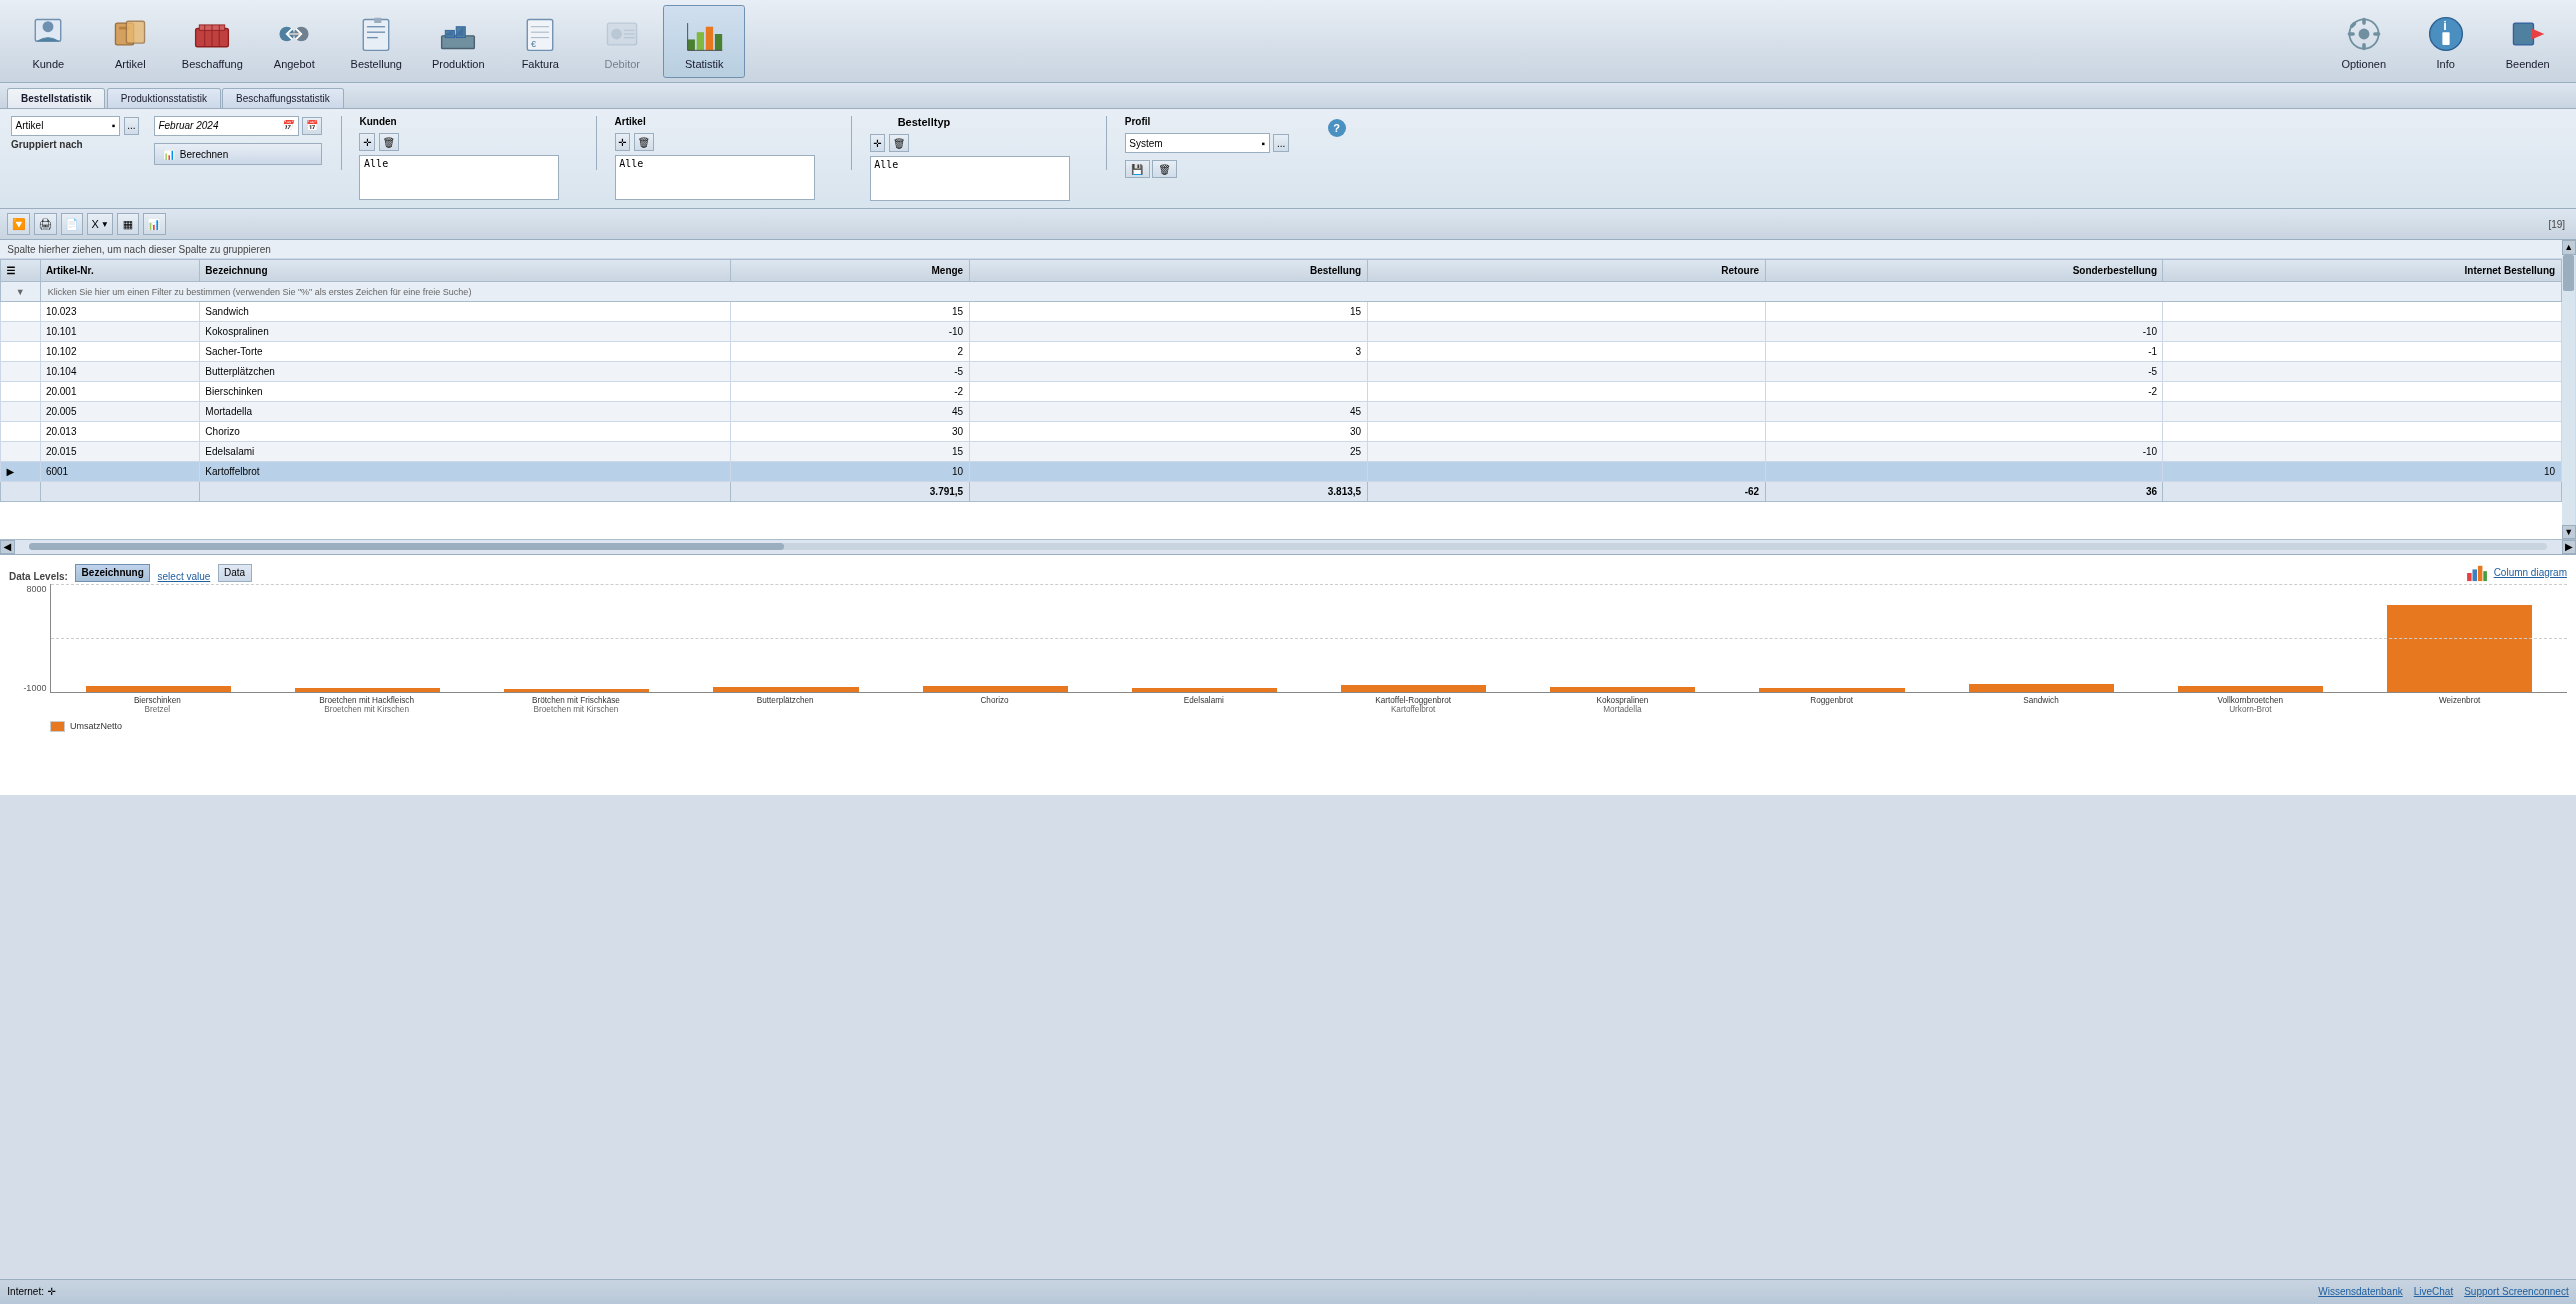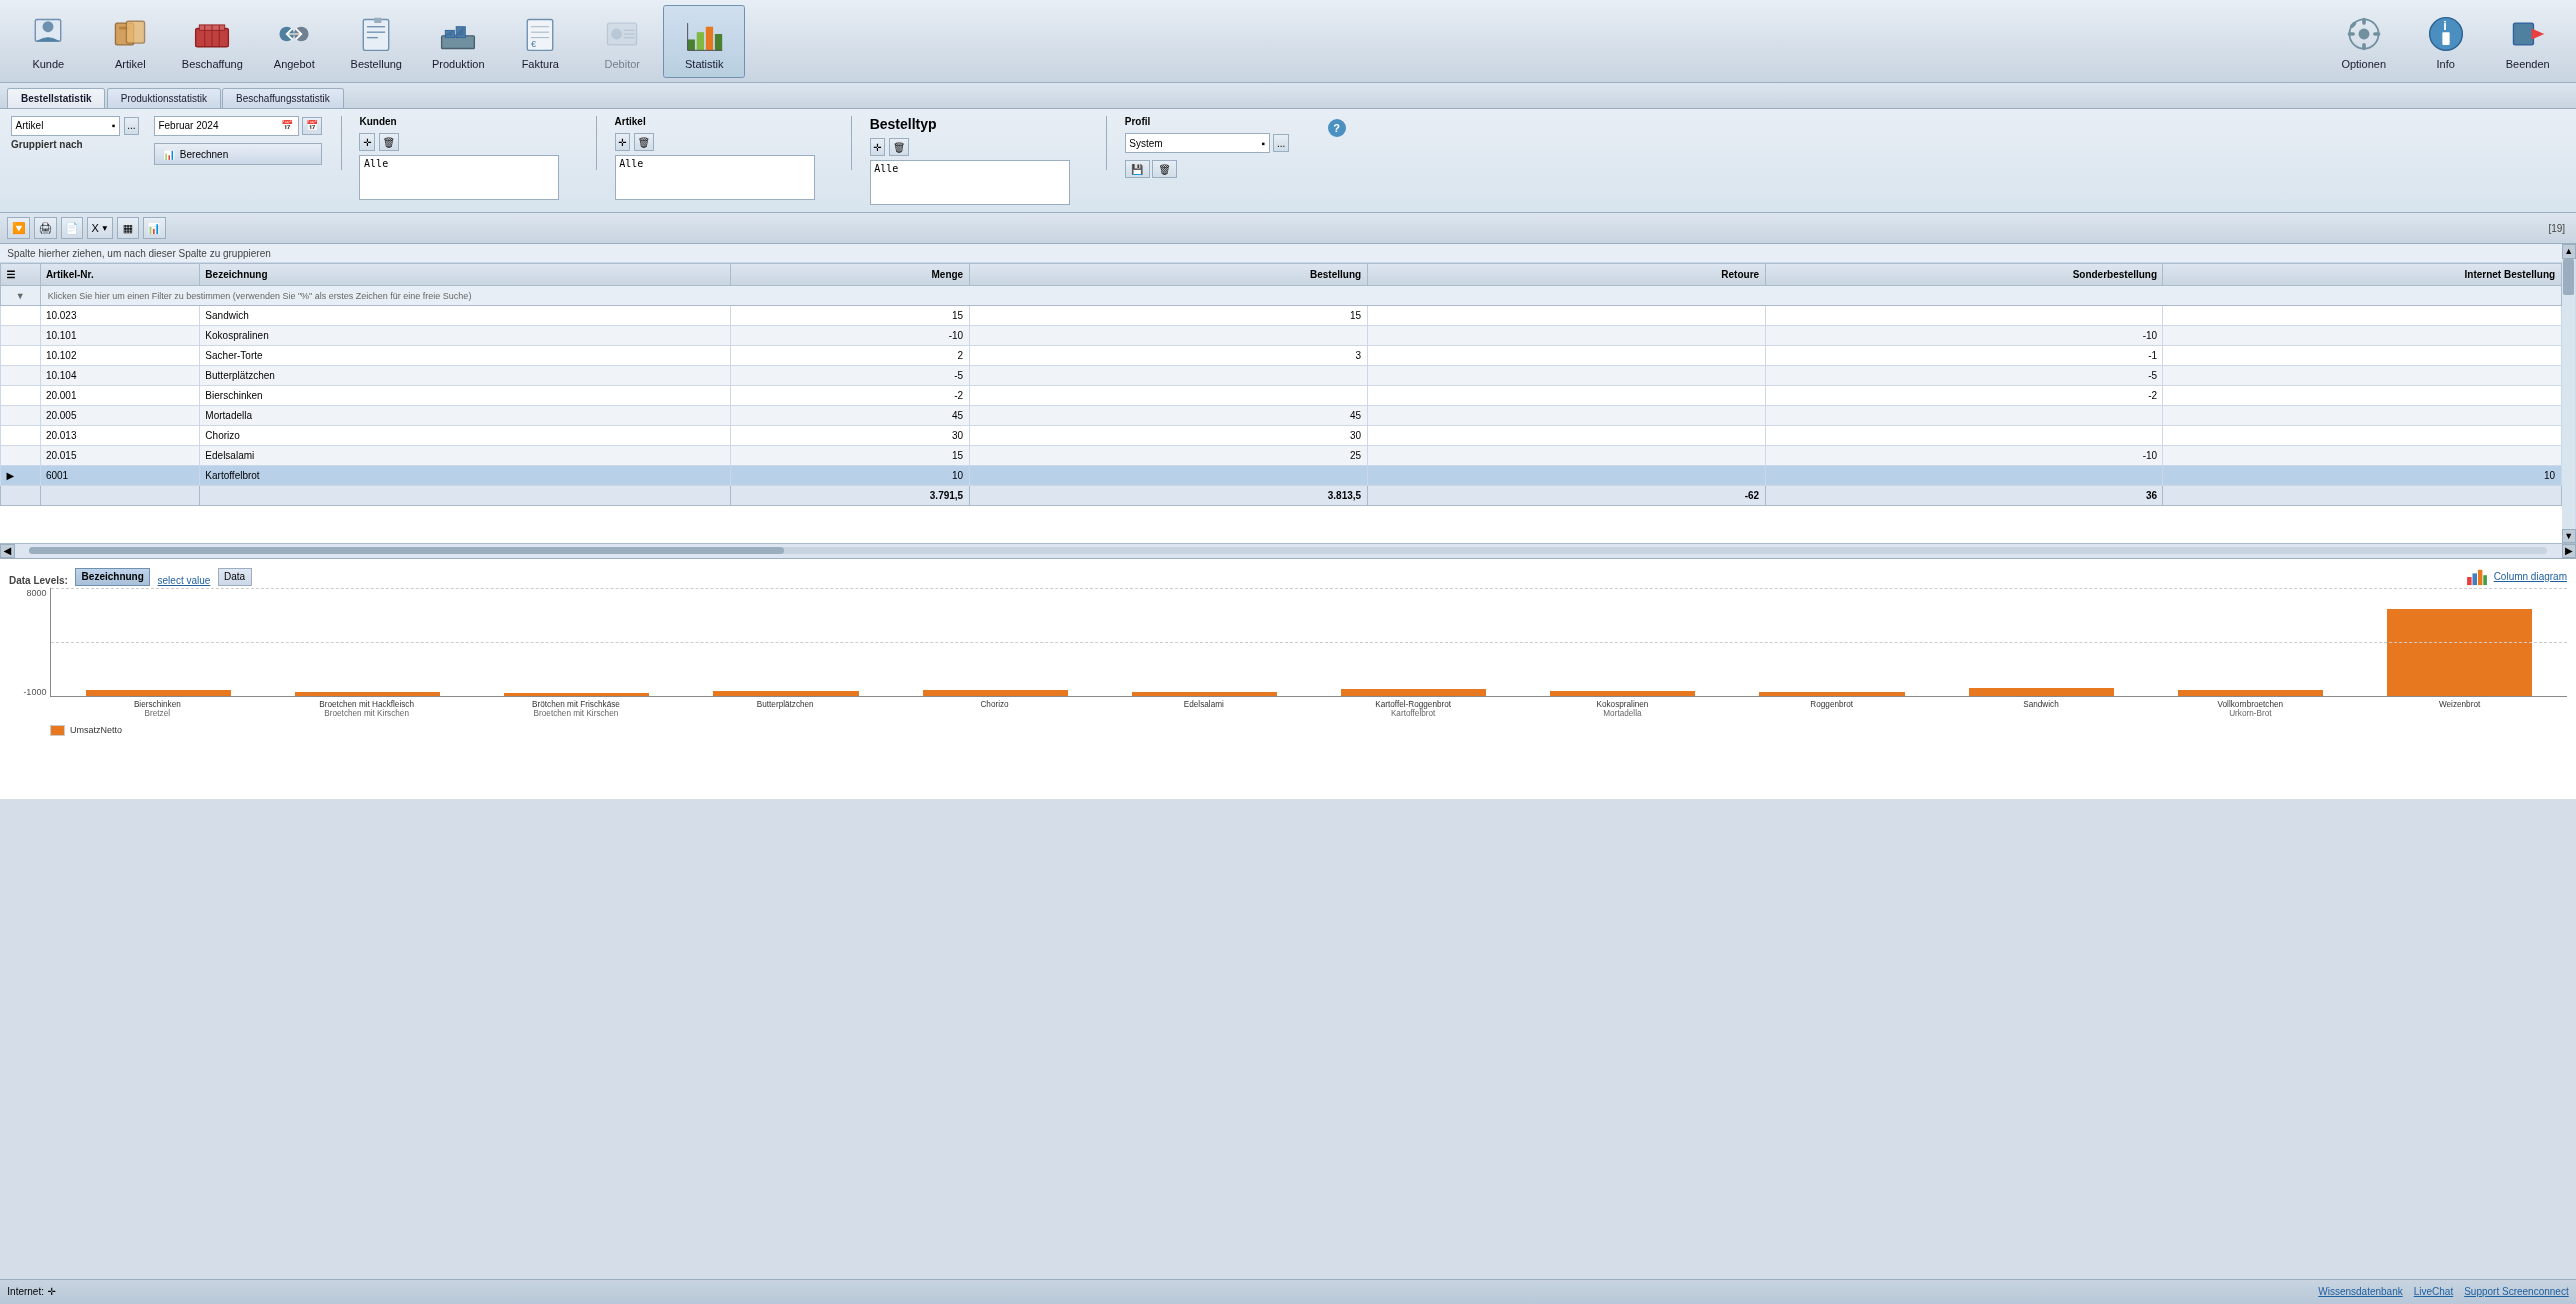--- a/index.html
+++ b/index.html
@@ -38,21 +38,21 @@
       padding: 7.3px 11px; display: flex; align-items: flex-start; gap: 14.5px;
     }
     .filter-group { display: flex; flex-direction: column; gap: 3.6px; }
     .filter-label { font-size: 10px; color: #333; font-weight: bold; }
     .filter-input-row { display: flex; align-items: center; gap: 3.6px; }
     .filter-input {
       border: 0.9px solid #9aaec0; background: white; padding: 1.8px 3.6px;
       font-size: 10px; height: 20px;
     }
     .filter-select { width: 109px; }
-    .filter-date { width: 145px; }
+    .filter-date { width: 145px; font-style: italic; }
     .filter-wide { width: 218px; height: 54px; border: 0.9px solid #9aaec0; background: white; padding: 1.8px 3.6px; font-size: 10px; resize: none; }
     .small-btn {
       border: 0.9px solid #9aaec0; background: linear-gradient(to bottom, #e8eef5, #d0dce8);
       cursor: pointer; padding: 0.9px 2.7px; font-size: 10px; height: 18px; display: flex; align-items: center; justify-content: center;
     }
     .berechnen-btn {
       border: 0.9px solid #9aaec0; background: linear-gradient(to bottom, #e8eef5, #ccd8e8);
       cursor: pointer; padding: 2.7px 9px; font-size: 10px; display: flex; align-items: center; gap: 3.6px;
       margin-top: 3.6px; height: 22px;
     }
@@ -360,21 +360,21 @@
     <div class="filter-input-row">
       <div class="small-btn">✛</div>
       <div class="small-btn">🗑</div>
     </div>
     <textarea class="filter-wide" style="width: 200px; height: 45px; resize: none; border: 0.9px solid rgb(154, 174, 192); background: white; font-size: 10px; padding: 1.8px 3.6px;">Alle</textarea>
   </div>
 
   <div class="separator"></div>
 
   <div class="filter-group bestelltyp-area">
-    <div style="font-weight:bold; font-size:14px; margin-bottom:2.7px;">Bestelltyp</div>
+    <div style="font-weight:bold; font-size:11px; margin-bottom:2.7px;margin-left:28px;">Bestelltyp</div>
     <div class="filter-input-row">
       <div class="small-btn">✛</div>
       <div class="small-btn">🗑</div>
     </div>
     <textarea class="filter-wide" style="width: 200px; height: 45px; resize: none; border: 0.9px solid rgb(154, 174, 192); background: white; font-size: 10px; padding: 1.8px 3.6px;">Alle</textarea>
   </div>
 
   <div class="separator"></div>
 
   <div class="filter-group profil-area">

